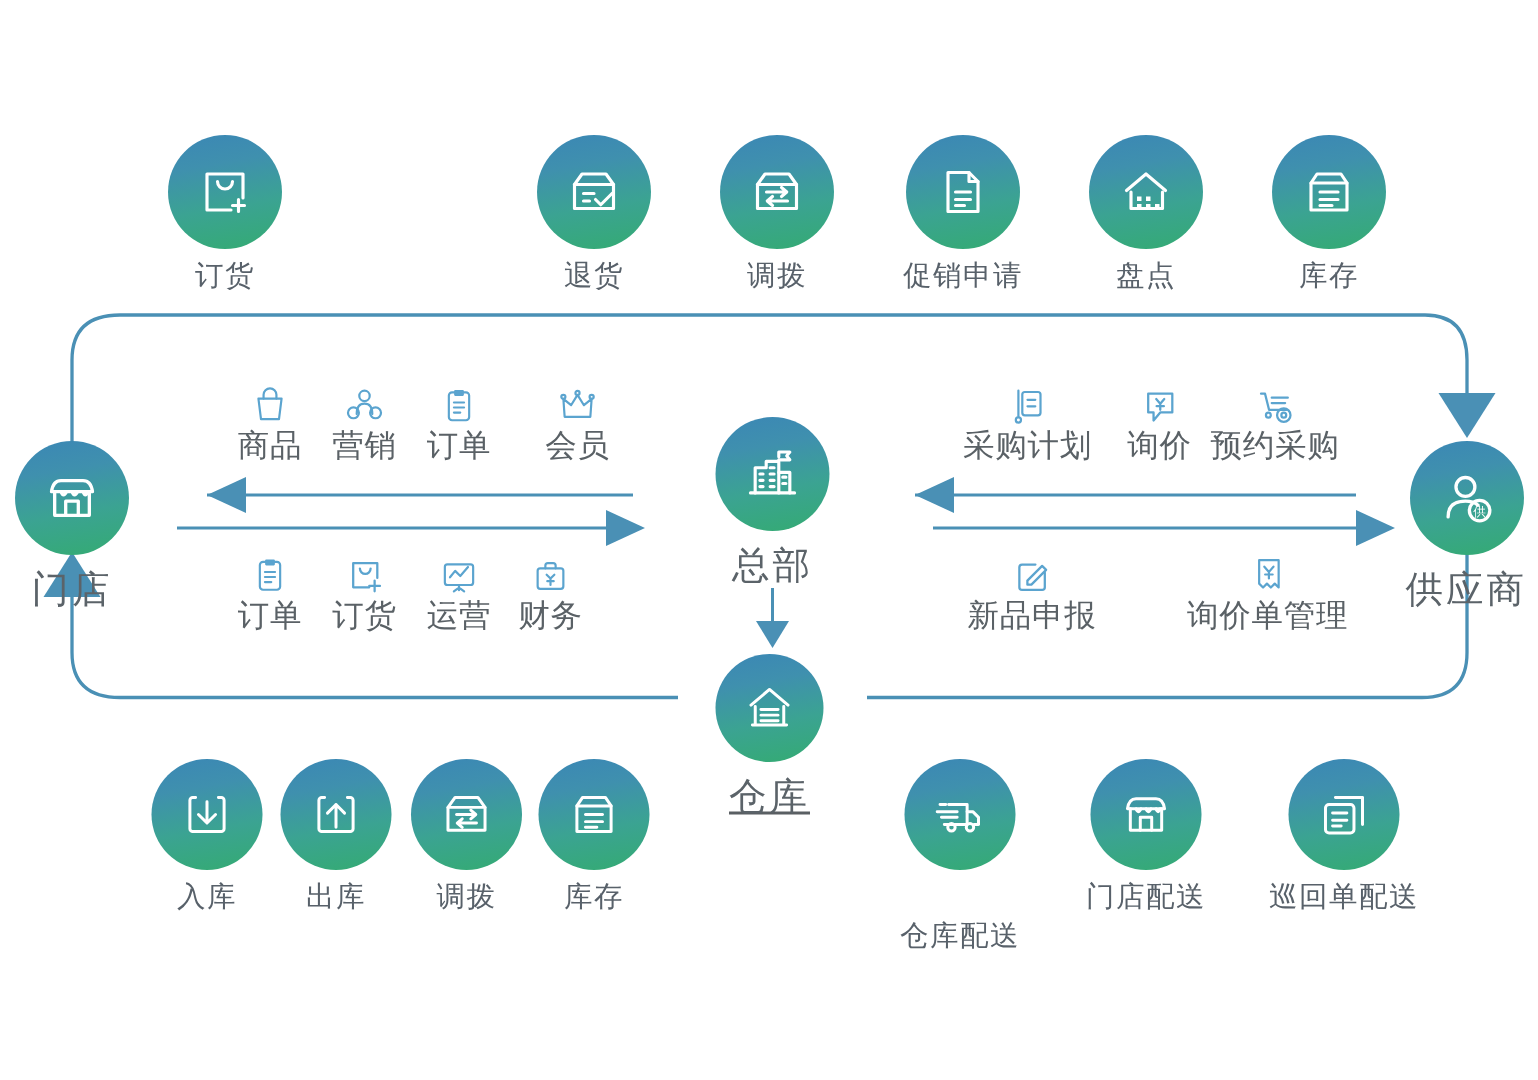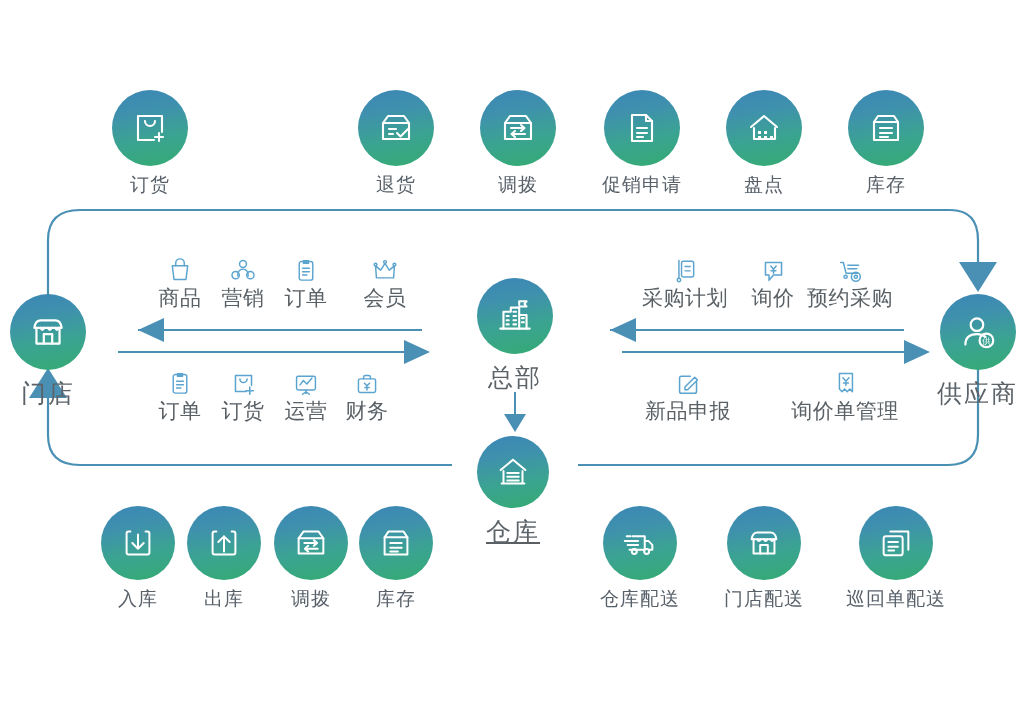--- a/index.html
+++ b/index.html
@@ -226,21 +226,21 @@
     <div class="disc" style="width:74px;height:74px;">
       <svg width="38" height="38" viewBox="0 0 40 40" fill="none" stroke="#ffffff" stroke-width="2.1" stroke-linecap="round" stroke-linejoin="round">
         <path d="M8 14 L12 8 H28 L32 14 V32 H8 Z"></path>
         <path d="M8 14 H32"></path>
         <path d="M14 20 H26 M14 25 H26 M14 29 H22"></path>
       </svg>
     </div>
     <div class="cap">库存</div>
   </div>
 
-  <div class="node" style="left:600px;top:506px;">
+  <div class="node" style="left:600px;top:506px;gap:26px;">
     <div class="disc" style="width:74px;height:74px;">
       <svg width="38" height="38" viewBox="0 0 40 40" fill="none" stroke="#ffffff" stroke-width="2.1" stroke-linecap="round" stroke-linejoin="round">
         <path d="M12 13 H25 V27 H9"></path>
         <path d="M25 18 H29 L33 22 V27 H30"></path>
         <circle cx="14" cy="29" r="2.6"></circle>
         <circle cx="27" cy="29" r="2.6"></circle>
         <path d="M6 13 H10 M4 18 H18 M7 22 H18"></path>
       </svg>
     </div>
     <div class="cap">仓库配送</div>
@@ -387,21 +387,21 @@
 
   <div class="mini wide" style="left:640px;top:366px;">
     <div class="gl">
       <svg width="25" height="25" viewBox="0 0 28 28" fill="none" stroke="#5ba4cf" stroke-width="1.7" stroke-linecap="round" stroke-linejoin="round">
         <path d="M23 12 V23 a2 2 0 0 1 -2 2 H6 a2 2 0 0 1 -2 -2 V8 a2 2 0 0 1 2 -2 H16"></path>
         <path d="M10 18 L21 7 l3 3 L13 21 H10 Z"></path>
       </svg>
     </div>
     <div class="ml">新品申报</div>
   </div>
-  <div class="mini wide" style="left:797px;top:366px;">
+  <div class="mini wide" style="left:797px;top:366px;font-family:Liberation Serif, serif;">
     <div class="gl">
       <svg width="25" height="26" viewBox="0 0 28 30" fill="none" stroke="#5ba4cf" stroke-width="1.7" stroke-linecap="round" stroke-linejoin="round">
         <path d="M7 4 H22 V25 L19 22 L16 25 L13 22 L10 25 L7 22 Z"></path>
         <path d="M11 9 l3.5 4 3.5 -4 M14.5 13 V18 M11.6 15 H17.4"></path>
       </svg>
     </div>
     <div class="ml">询价单管理</div>
   </div>
 
 </div>

